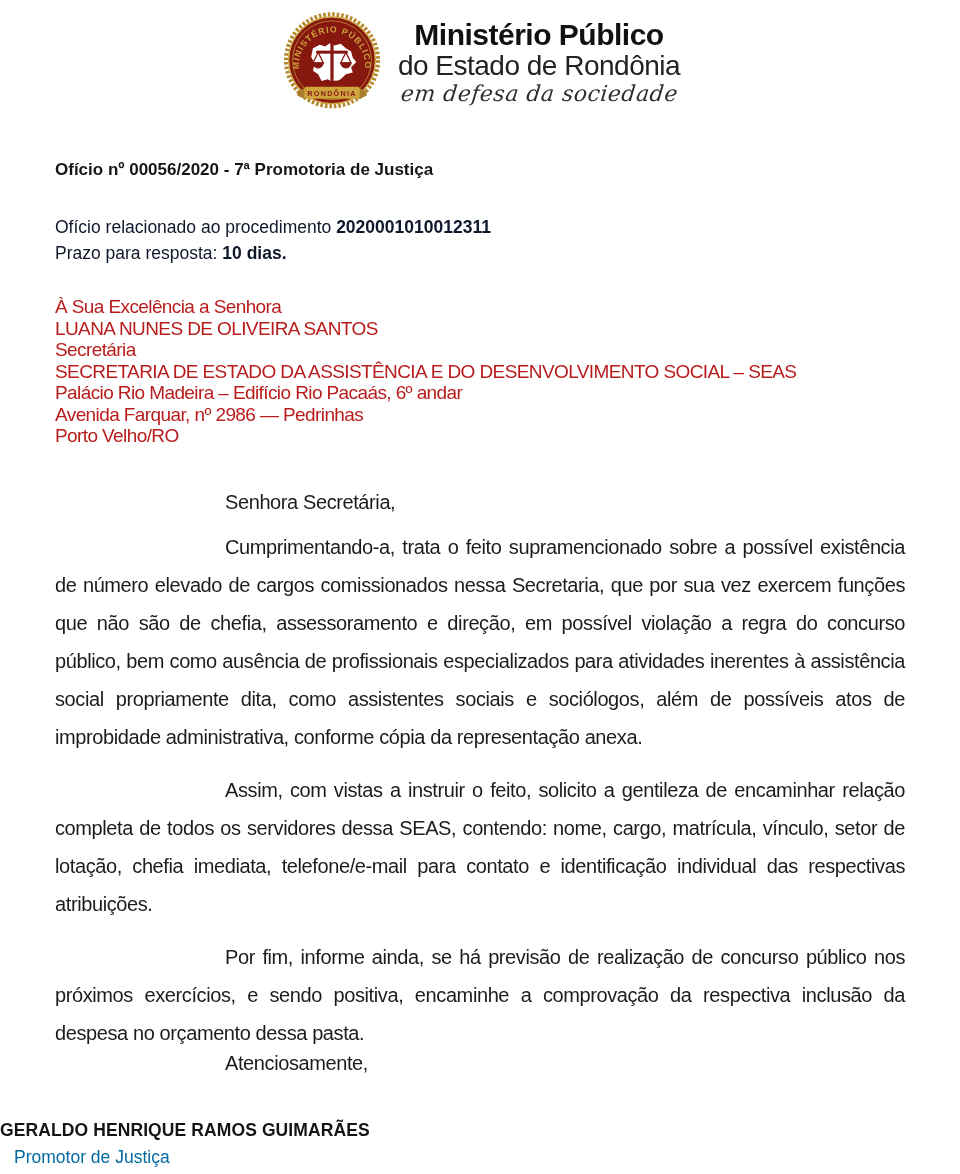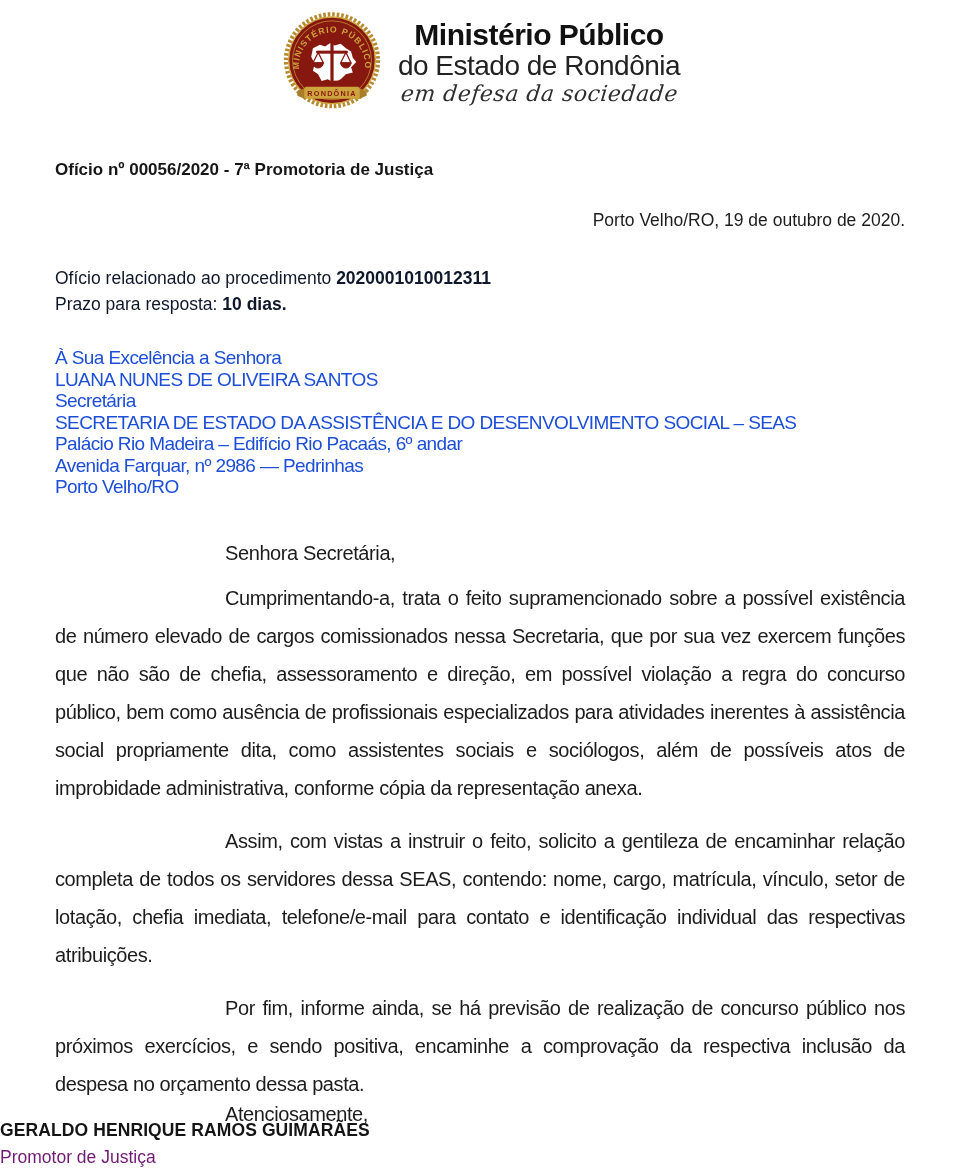--- a/index.html
+++ b/index.html
@@ -18,33 +18,33 @@
     font-family:"DejaVu Serif",serif;font-style:italic;font-size:22px;color:#2e2e2e;
     margin-top:2px;transform:skewX(-6deg);letter-spacing:0.5px;
   }
   
   .ref-line{margin-top:44px;font-size:17px;font-weight:bold;color:#161616;}
   .date-line{margin-top:30px;font-size:17.5px;text-align:right;color:#1c1c1c;}
   
   .proc-block{margin-top:34px;font-size:17.5px;line-height:26px;color:#0f172a;}
   .proc-bold{font-weight:bold;}
   
-  .recipient{margin-top:30px;font-size:19px;line-height:21.5px;color:#1d4ed8;letter-spacing:-0.6px;}
+  .recipient{margin-top:30px;font-size:19px;line-height:21.5px;color:#b91c1c;letter-spacing:-0.6px;}
   
   .salutation{margin-top:44px;font-size:20px;letter-spacing:-0.4px;padding-left:170px;}
   .body-par{
     margin:0;margin-top:15px;font-size:20px;line-height:38px;letter-spacing:-0.4px;
     text-align:justify;text-indent:170px;color:#1c1c1c;
   }
   .body-par:first-of-type{margin-top:14px;}
   .closing{font-size:20px;letter-spacing:-0.4px;padding-left:170px;}
   
   .signature{position:absolute;left:0;right:0;bottom:6px;text-align:left;}
   .sig-name{font-size:17.5px;font-weight:bold;color:#141414;letter-spacing:0.1px;}
-  .sig-role{font-size:17.5px;margin-top:6px;color:#701a75;}
+  .sig-role{font-size:17.5px;margin-top:6px;color:#0369a1;padding-left:14px;}
 </style>
 </head>
 <body>
 
 <div class="page">
 
   <div class="letterhead">
     <svg class="seal" viewBox="0 0 120 120" aria-hidden="true">
 
       <circle cx="60" cy="58" r="53" fill="none" stroke="#b5892e" stroke-width="5" stroke-dasharray="3 2.2"></circle>
@@ -80,21 +80,20 @@
     </svg>
     <div class="brand">
       <div class="brand-line1">Ministério Público</div>
       <div class="brand-line2">do Estado de Rondônia</div>
       <div class="brand-tagline">em defesa da sociedade</div>
     </div>
   </div>
 
   <div class="ref-line">Ofício nº 00056/2020 - 7ª Promotoria de Justiça</div>
 
-  <div class="date-line">Porto Velho/RO, 19 de outubro de 2020.</div>
 
   <div class="proc-block">
     <div><span>Ofício relacionado ao procedimento </span><span class="proc-bold">2020001010012311</span></div>
     <div><span>Prazo para resposta: </span><span class="proc-bold">10 dias.</span></div>
   </div>
 
   <div class="recipient">
     <div>À Sua Excelência a Senhora</div>
     <div>LUANA NUNES DE OLIVEIRA SANTOS</div>
     <div>Secretária</div>

